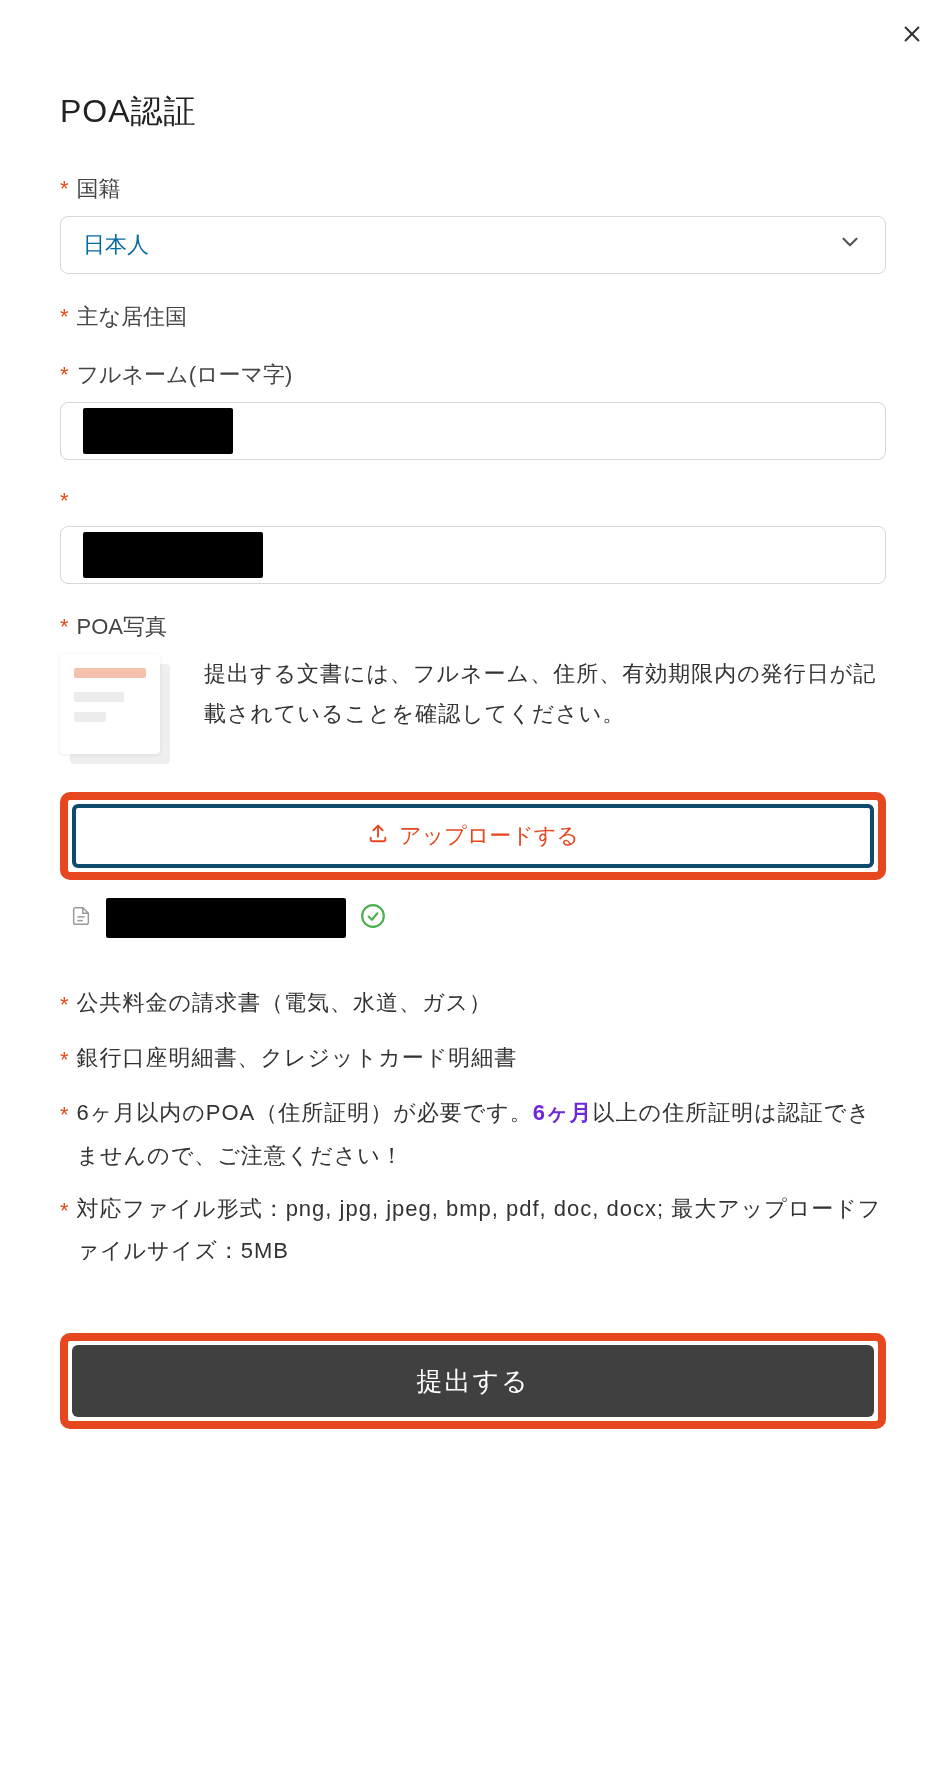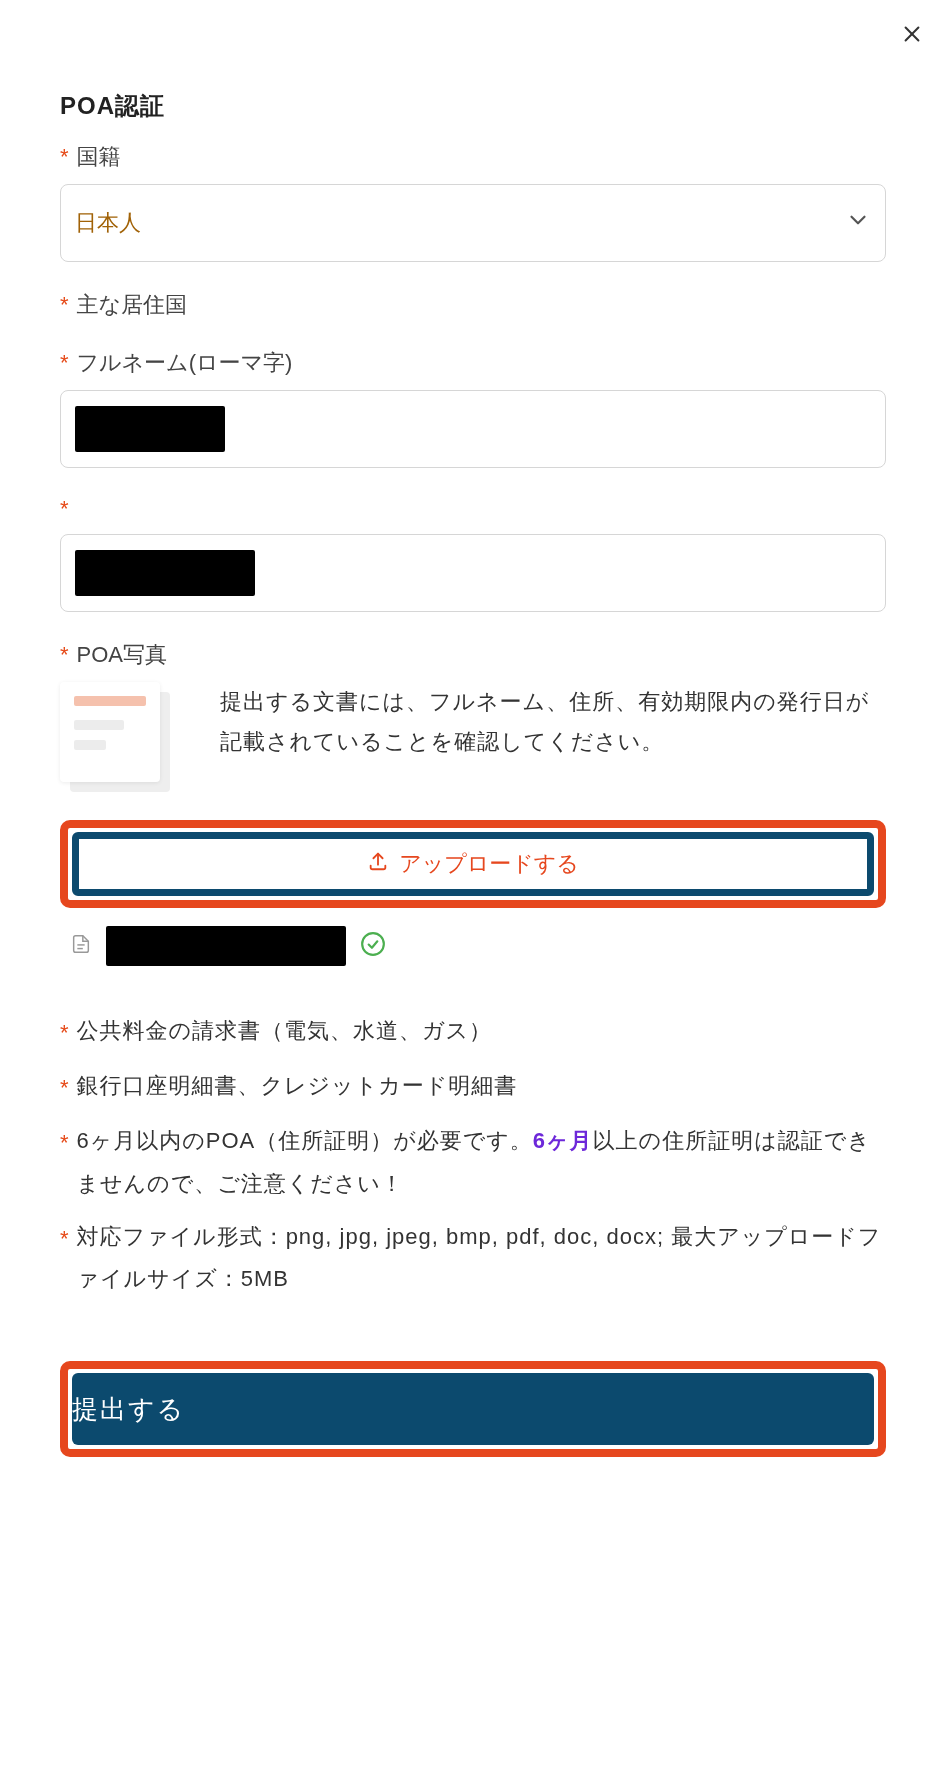--- a/index.html
+++ b/index.html
@@ -1,58 +1,58 @@
 <!DOCTYPE html>
 <html><head>
 <meta charset="utf-8">
 <style>
   * { box-sizing: border-box; margin: 0; padding: 0; }
   html, body { width: 946px; min-height: 1790px; background: #fff; font-family: -apple-system, "Hiragino Sans", "Hiragino Kaku Gothic ProN", Meiryo, sans-serif; color: #222; }
   .container { position: relative; width: 100%; padding: 60px 60px 60px 60px; }
   .close-x { position: absolute; top: 18px; right: 18px; width: 32px; height: 32px; display: flex; align-items: center; justify-content: center; cursor: pointer; color: #333; font-size: 28px; }
-  h1.page-title { font-size: 24px; font-weight: 700; margin: 30px 0 20px 0; letter-spacing: 1px; }
+  h1.page-title { font-size: 32px; font-weight: 400; margin: 30px 0 40px 0; letter-spacing: 1px; }
   .form-group { margin-bottom: 28px; }
   .label-row { display: flex; align-items: center; font-size: 22px; color: #444; margin-bottom: 12px; }
   .req { color: #e64a19; margin-right: 8px; font-size: 22px; }
   .select-box, .text-box {
     width: 100%; border: 1px solid #d6d6d6; border-radius: 8px;
-    height: 78px; display: flex; align-items: center; padding: 0 14px; font-size: 22px; color: #a16207;
+    height: 58px; display: flex; align-items: center; padding: 0 22px; font-size: 22px; color: #0369a1;
     background: #fff; cursor: pointer; position: relative;
   }
   .select-box .chev { margin-left: auto; color: #555; }
   .redacted { background: #000; height: 46px; width: 150px; border-radius: 2px; }
   .redacted.wide { width: 180px; }
-  .photo-row { display: flex; align-items: flex-start; gap: 40px; margin-top: 10px; margin-bottom: 28px; }
+  .photo-row { display: flex; align-items: flex-start; gap: 24px; margin-top: 10px; margin-bottom: 28px; }
   .doc-icon-wrap { flex: 0 0 120px; height: 110px; position: relative; }
   .doc-back { position: absolute; top: 10px; left: 10px; width: 100px; height: 100px; background: #eee; border-radius: 4px; }
   .doc-front { position: absolute; top: 0; left: 0; width: 100px; height: 100px; background: #fff; border-radius: 4px; box-shadow: 0 1px 4px rgba(0,0,0,0.08); padding: 14px 14px; }
   .doc-front .topbar { height: 10px; width: 100%; background: #f5c1ad; margin-bottom: 14px; border-radius: 2px; }
   .doc-front .line { height: 10px; width: 70%; background: #ececec; border-radius: 2px; margin-bottom: 10px; }
   .doc-front .line.s { width: 45%; }
   .photo-text { font-size: 22px; color: #333; line-height: 1.8; letter-spacing: 1px; flex: 1; }
   .emph-box { border: 8px solid #e6471e; border-radius: 10px; padding: 4px; margin-top: 8px; margin-bottom: 8px; }
   .upload-btn {
-    width: 100%; height: 64px; border: 7px solid #0c4a6e; border-radius: 6px;
+    width: 100%; height: 64px; border: 4px solid #0c4a6e; border-radius: 6px;
     display: flex; align-items: center; justify-content: center; gap: 10px;
     color: #e6471e; background: #fff; font-size: 22px; cursor: pointer;
   }
   .upload-btn svg { width: 22px; height: 22px; }
   .uploaded-row { display: flex; align-items: center; gap: 14px; margin-top: 18px; padding-left: 10px; }
   .file-icon { color: #999; }
   .redacted-file { background: #000; height: 40px; width: 240px; border-radius: 2px; }
   .check-ok svg { width: 26px; height: 26px; }
   .notes { margin-top: 44px; font-size: 22px; color: #333; line-height: 1.95; }
   .note-line { display: flex; align-items: flex-start; margin-bottom: 10px; }
   .note-line .req { margin-top: 2px; }
   .note-text { flex: 1; letter-spacing: 1px; }
   .note-em { color: #6d28d9; font-weight: 600; }
   .submit-wrap.emph-box { margin-top: 60px; }
   .submit-btn {
-    width: 100%; height: 72px; background: #0c4a6e; color: #fff; border: none; border-radius: 6px;
-    font-size: 26px; letter-spacing: 2px; cursor: pointer; display: flex; align-items: center; 
+    width: 100%; height: 72px; background: #404040; color: #fff; border: none; border-radius: 6px;
+    font-size: 26px; letter-spacing: 2px; cursor: pointer; display: flex; align-items: center; justify-content: center;
   }
   .chev-svg { width: 26px; height: 26px; }
 </style>
 </head>
 <body>
 
 <div class="container">
 
   <div class="close-x">
     <svg viewBox="0 0 24 24" width="22" height="22" fill="none" stroke="currentColor" stroke-width="2.2" stroke-linecap="round">

